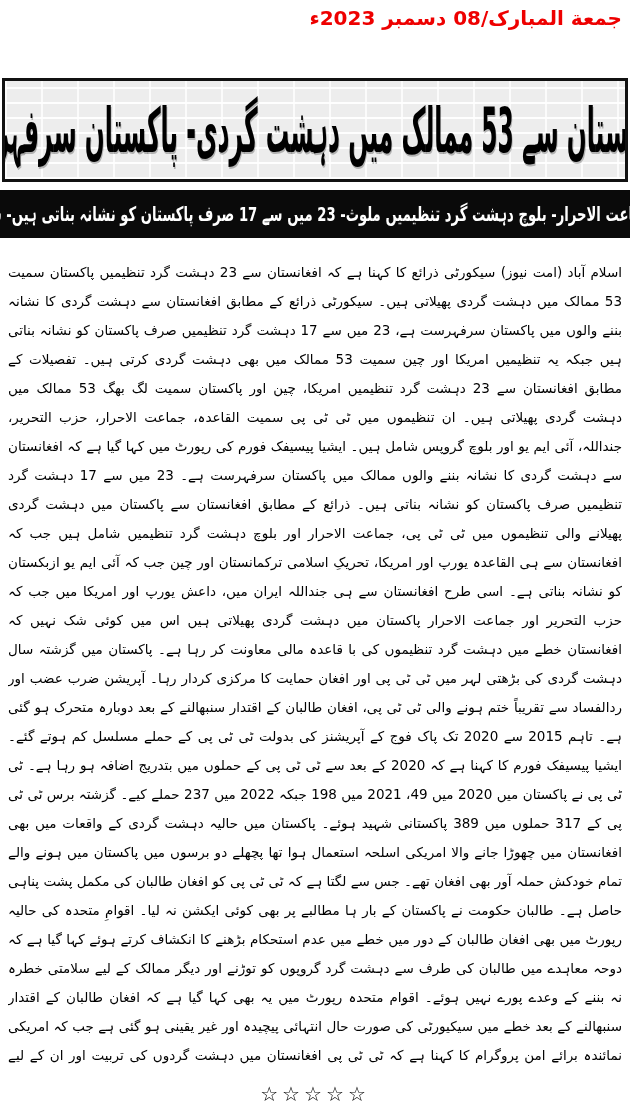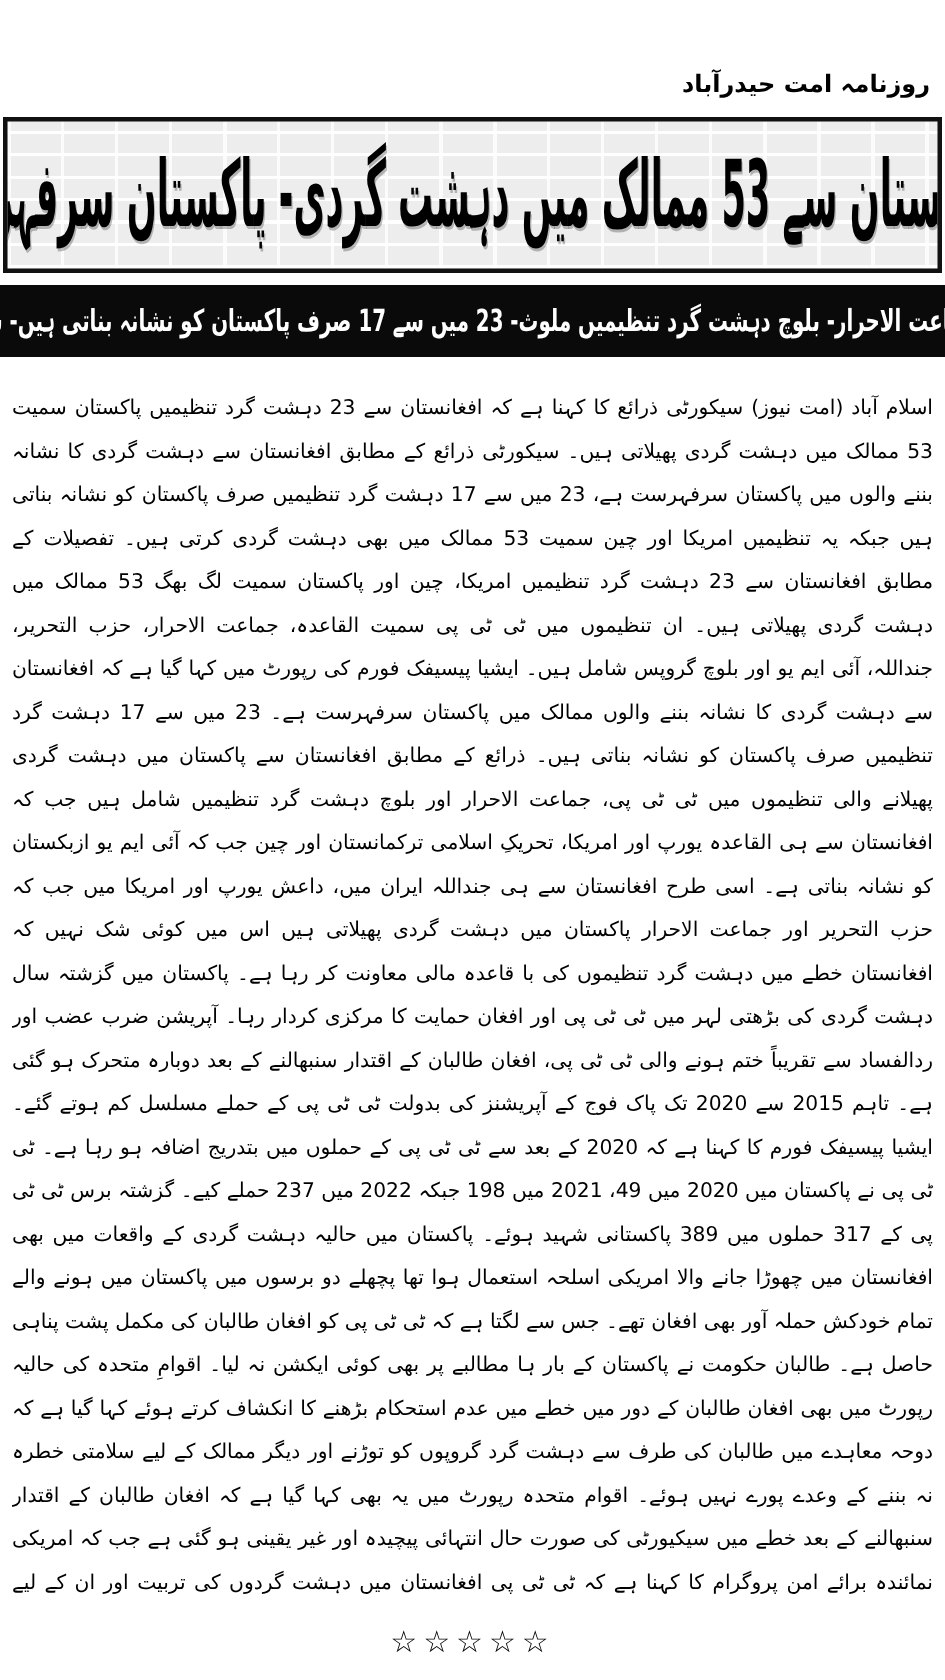--- a/index.html
+++ b/index.html
@@ -72,22 +72,22 @@
     font-size:20px;
     letter-spacing:4px;
     color:#000000;
   }
 </style>
 </head>
 <body>
 
 <div class="page">
 
+  <div class="date-line">جمعة المبارک/08 دسمبر 2023ء</div>
 
-  <div class="paper-name">روزنامہ امت حیدرآباد</div>
 
   <div class="headline-box">
     <div class="headline-text">افغانستان سے 53 ممالک میں دہشت گردی- پاکستان سرفہرست</div>
   </div>
 
   <div class="subheadline-bar">
     <div class="subheadline-text">ٹی ٹی پی- جماعت الاحرار- بلوچ دہشت گرد تنظیمیں ملوث- 23 میں سے 17 صرف پاکستان کو نشانہ بناتی ہیں- سیکورٹی ذرائع</div>
   </div>
 
   <div class="article-body">اسلام آباد (امت نیوز) سیکورٹی ذرائع کا کہنا ہے کہ افغانستان سے 23 دہشت گرد تنظیمیں پاکستان سمیت 53 ممالک میں دہشت گردی پھیلاتی ہیں۔ سیکورٹی ذرائع کے مطابق افغانستان سے دہشت گردی کا نشانہ بننے والوں میں پاکستان سرفہرست ہے، 23 میں سے 17 دہشت گرد تنظیمیں صرف پاکستان کو نشانہ بناتی ہیں جبکہ یہ تنظیمیں امریکا اور چین سمیت 53 ممالک میں بھی دہشت گردی کرتی ہیں۔ تفصیلات کے مطابق افغانستان سے 23 دہشت گرد تنظیمیں امریکا، چین اور پاکستان سمیت لگ بھگ 53 ممالک میں دہشت گردی پھیلاتی ہیں۔ ان تنظیموں میں ٹی ٹی پی سمیت القاعدہ، جماعت الاحرار، حزب التحریر، جنداللہ، آئی ایم یو اور بلوچ گروپس شامل ہیں۔ ایشیا پیسیفک فورم کی رپورٹ میں کہا گیا ہے کہ افغانستان سے دہشت گردی کا نشانہ بننے والوں ممالک میں پاکستان سرفہرست ہے۔ 23 میں سے 17 دہشت گرد تنظیمیں صرف پاکستان کو نشانہ بناتی ہیں۔ ذرائع کے مطابق افغانستان سے پاکستان میں دہشت گردی پھیلانے والی تنظیموں میں ٹی ٹی پی، جماعت الاحرار اور بلوچ دہشت گرد تنظیمیں شامل ہیں جب کہ افغانستان سے ہی القاعدہ یورپ اور امریکا، تحریکِ اسلامی ترکمانستان اور چین جب کہ آئی ایم یو ازبکستان کو نشانہ بناتی ہے۔ اسی طرح افغانستان سے ہی جنداللہ ایران میں، داعش یورپ اور امریکا میں جب کہ حزب التحریر اور جماعت الاحرار پاکستان میں دہشت گردی پھیلاتی ہیں اس میں کوئی شک نہیں کہ افغانستان خطے میں دہشت گرد تنظیموں کی با قاعدہ مالی معاونت کر رہا ہے۔ پاکستان میں گزشتہ سال دہشت گردی کی بڑھتی لہر میں ٹی ٹی پی اور افغان حمایت کا مرکزی کردار رہا۔ آپریشن ضرب عضب اور ردالفساد سے تقریباً ختم ہونے والی ٹی ٹی پی، افغان طالبان کے اقتدار سنبھالنے کے بعد دوبارہ متحرک ہو گئی ہے۔ تاہم 2015 سے 2020 تک پاک فوج کے آپریشنز کی بدولت ٹی ٹی پی کے حملے مسلسل کم ہوتے گئے۔ ایشیا پیسیفک فورم کا کہنا ہے کہ 2020 کے بعد سے ٹی ٹی پی کے حملوں میں بتدریج اضافہ ہو رہا ہے۔ ٹی ٹی پی نے پاکستان میں 2020 میں 49، 2021 میں 198 جبکہ 2022 میں 237 حملے کیے۔ گزشتہ برس ٹی ٹی پی کے 317 حملوں میں 389 پاکستانی شہید ہوئے۔ پاکستان میں حالیہ دہشت گردی کے واقعات میں بھی افغانستان میں چھوڑا جانے والا امریکی اسلحہ استعمال ہوا تھا پچھلے دو برسوں میں پاکستان میں ہونے والے تمام خودکش حملہ آور بھی افغان تھے۔ جس سے لگتا ہے کہ ٹی ٹی پی کو افغان طالبان کی مکمل پشت پناہی حاصل ہے۔ طالبان حکومت نے پاکستان کے بار ہا مطالبے پر بھی کوئی ایکشن نہ لیا۔ اقوامِ متحدہ کی حالیہ رپورٹ میں بھی افغان طالبان کے دور میں خطے میں عدم استحکام بڑھنے کا انکشاف کرتے ہوئے کہا گیا ہے کہ دوحہ معاہدے میں طالبان کی طرف سے دہشت گرد گروپوں کو توڑنے اور دیگر ممالک کے لیے سلامتی خطرہ نہ بننے کے وعدے پورے نہیں ہوئے۔ اقوام متحدہ رپورٹ میں یہ بھی کہا گیا ہے کہ افغان طالبان کے اقتدار سنبھالنے کے بعد خطے میں سیکیورٹی کی صورت حال انتہائی پیچیدہ اور غیر یقینی ہو گئی ہے جب کہ امریکی نمائندہ برائے امن پروگرام کا کہنا ہے کہ ٹی ٹی پی افغانستان میں دہشت گردوں کی تربیت اور ان کے لیے فنڈز اکٹھا کرنے کے لیے متحرک ہے۔</div>

